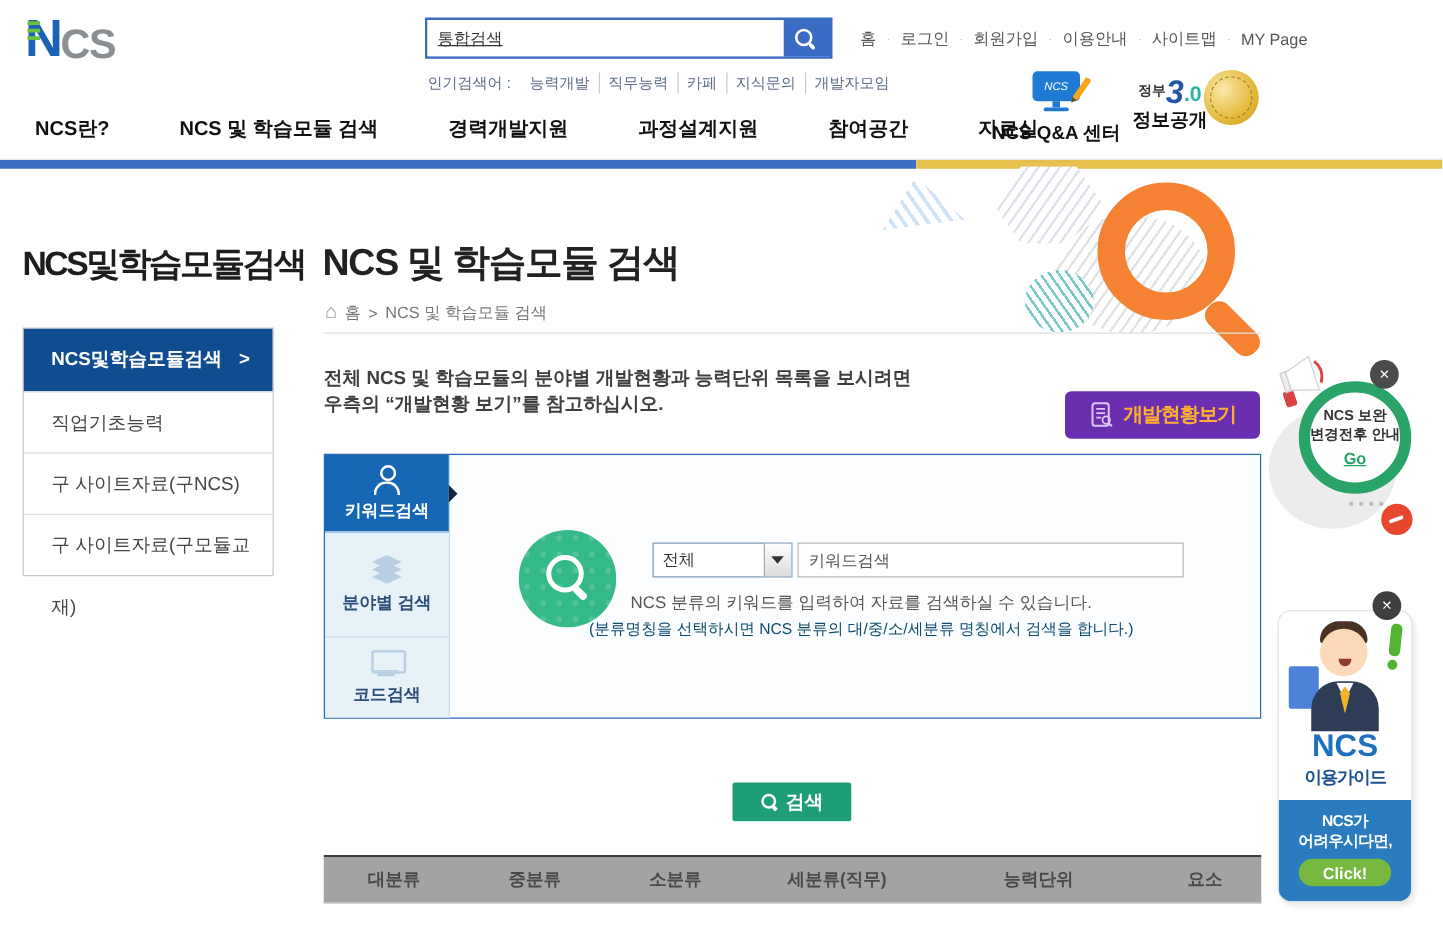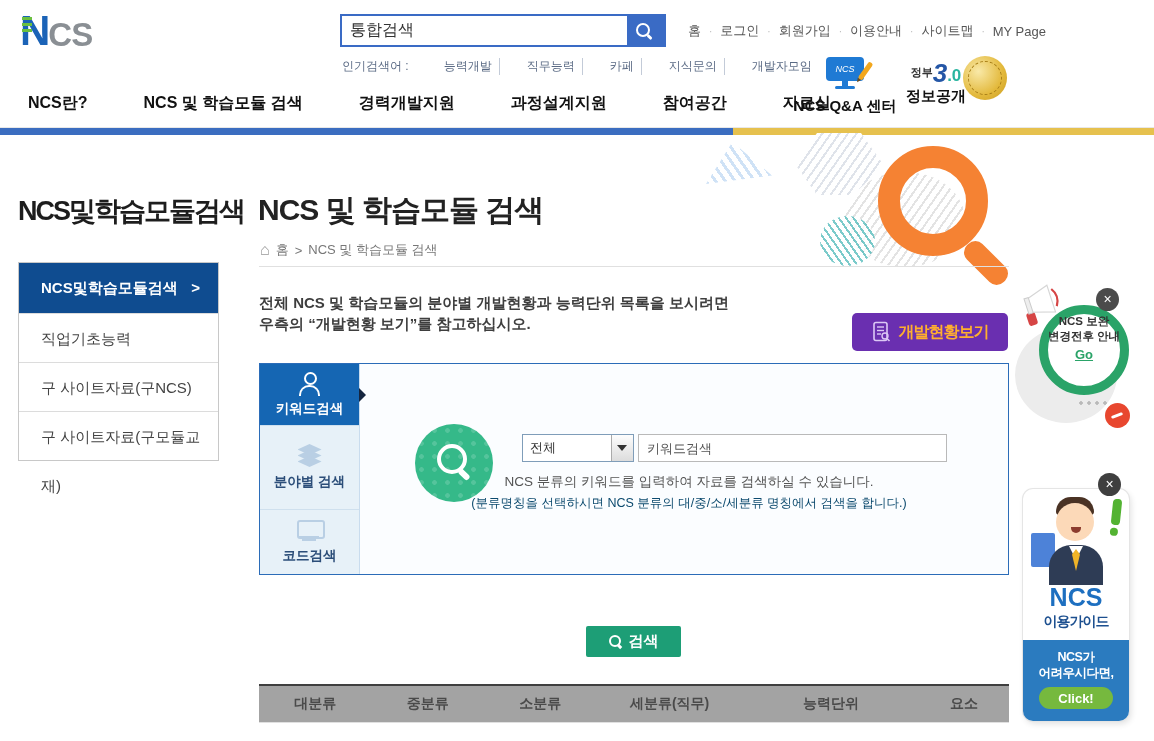--- a/index.html
+++ b/index.html
@@ -11,29 +11,29 @@
   .logo { left:20px; top:10px; display:flex; align-items:center; cursor:pointer; }
   .logo-n { font-size:42px; font-weight:bold; color:#1b63b7; line-height:1; position:relative; letter-spacing:-2px;}
   .logo-n::before { content:""; position:absolute; left:2px; top:7px; width:10px; height:3px; background:#6abf3f;
                     box-shadow:0 6px 0 #6abf3f, 0 12px 0 #6abf3f; }
   .logo-cs { font-size:33px; font-weight:bold; color:#8a8f94; line-height:1; margin-top:6px; letter-spacing:-1px;}
   .logo-text { margin-left:9px; display:flex; flex-direction:column; }
   .logo-kr { font-size:21px; font-weight:bold; color:#3a3f45; letter-spacing:-1px; }
   .logo-en { font-size:10.5px; color:#9aa0a6; }
 
   .top-search { left:340px; top:14px; width:326px; height:33px; border:2px solid #3a6bc5; display:flex; background:#fff; }
-  .top-search input { flex:1; border:none; outline:none; padding:0 8px; font-size:16px; color:#333; font-family:inherit; }
+  .top-search input { flex:1; border:none; outline:none; padding:0 8px; font-size:13px; color:#333; font-family:inherit;text-decoration:underline; }
   .top-search button { width:37px; background:#3a6bc5; border:none; cursor:pointer; position:relative; }
   .mag-h { position:absolute; left:9px; top:7px; width:18px; height:18px; }
   .mag-h::before { content:""; position:absolute; left:0; top:0; width:10px; height:10px; border:2.5px solid #fff; border-radius:50%; }
   .mag-h::after { content:""; position:absolute; left:12px; top:11px; width:3px; height:6px; background:#fff; transform:rotate(-45deg); border-radius:2px; }
 
   .popular { left:342px; top:58px; font-size:12px; color:#5b6b85; display:flex; align-items:center; }
   .popular .plabel { margin-right:8px; }
-  .popular .pterm { padding:0 7px; border-right:1px solid #c3cbd8; cursor:pointer;margin-left:20px; }
+  .popular .pterm { padding:0 7px; border-right:1px solid #c3cbd8; cursor:pointer; }
   .popular .pterm:last-child { border-right:none; }
 
   .util { left:688px; top:22px; font-size:13px; color:#555; display:flex; align-items:center; }
   .util a { color:#555; text-decoration:none; cursor:pointer; }
   .util .sep { margin:0 8px; color:#bbb; font-size:10px; }
 
   .nav { left:28px; top:93px; display:flex; gap:56px; }
   .nav a { font-size:16px; font-weight:bold; color:#111; text-decoration:none; cursor:pointer; white-space:nowrap; }
 
   .qna { left:790px; top:57px; width:110px; text-align:center; cursor:pointer; }
@@ -136,21 +136,21 @@
   .th { font-size:14px; font-weight:600; color:#4a4a4a; text-align:center; }
   .th:nth-child(1){width:15%} .th:nth-child(2){width:15%} .th:nth-child(3){width:15%}
   .th:nth-child(4){width:19.5%} .th:nth-child(5){width:23.5%} .th:nth-child(6){width:12%}
 
   
   .notice { left:1015px; top:283px; width:139px; height:150px; }
   .n-shadow { position:absolute; left:0; top:44px; width:102px; height:96px; border-radius:50%; background:#ececec; }
   .n-close { position:absolute; left:81px; top:5px; width:23px; height:23px; border-radius:50%; background:#4b4b4b; color:#fff;
              font-size:14px; line-height:22px; text-align:center; cursor:pointer; z-index:3; }
   .n-circle { position:absolute; left:24px; top:22px; width:90px; height:90px; border-radius:50%; border:9px solid #2aa368; background:#fff;
-              display:flex; flex-direction:column; align-items:center; justify-content:flex-start; z-index:2; }
+              display:flex; flex-direction:column; align-items:center; justify-content:center; z-index:2; }
   .n-circle .l { font-size:11.5px; font-weight:bold; color:#333; line-height:15px; white-space:nowrap; }
   .n-go { font-size:13px; font-weight:bold; color:#2aa368; text-decoration:underline; margin-top:3px; cursor:pointer; }
   .n-mega { position:absolute; left:0; top:0; z-index:3; }
   .n-dots { position:absolute; left:62px; top:116px; width:30px; height:8px; z-index:3;
             background:radial-gradient(#b9b9b9 1.5px, transparent 2px); background-size:8px 8px; }
   .n-mini { position:absolute; left:90px; top:120px; width:25px; height:25px; border-radius:50%; background:#e8472f; z-index:4; cursor:pointer; }
   .n-mini::after { content:""; position:absolute; left:6px; top:11px; width:12px; height:3px; background:#fff; border-radius:2px; transform:rotate(-20deg); }
 
   
   .guide { left:1020px; top:473px; width:112px; height:252px; }

